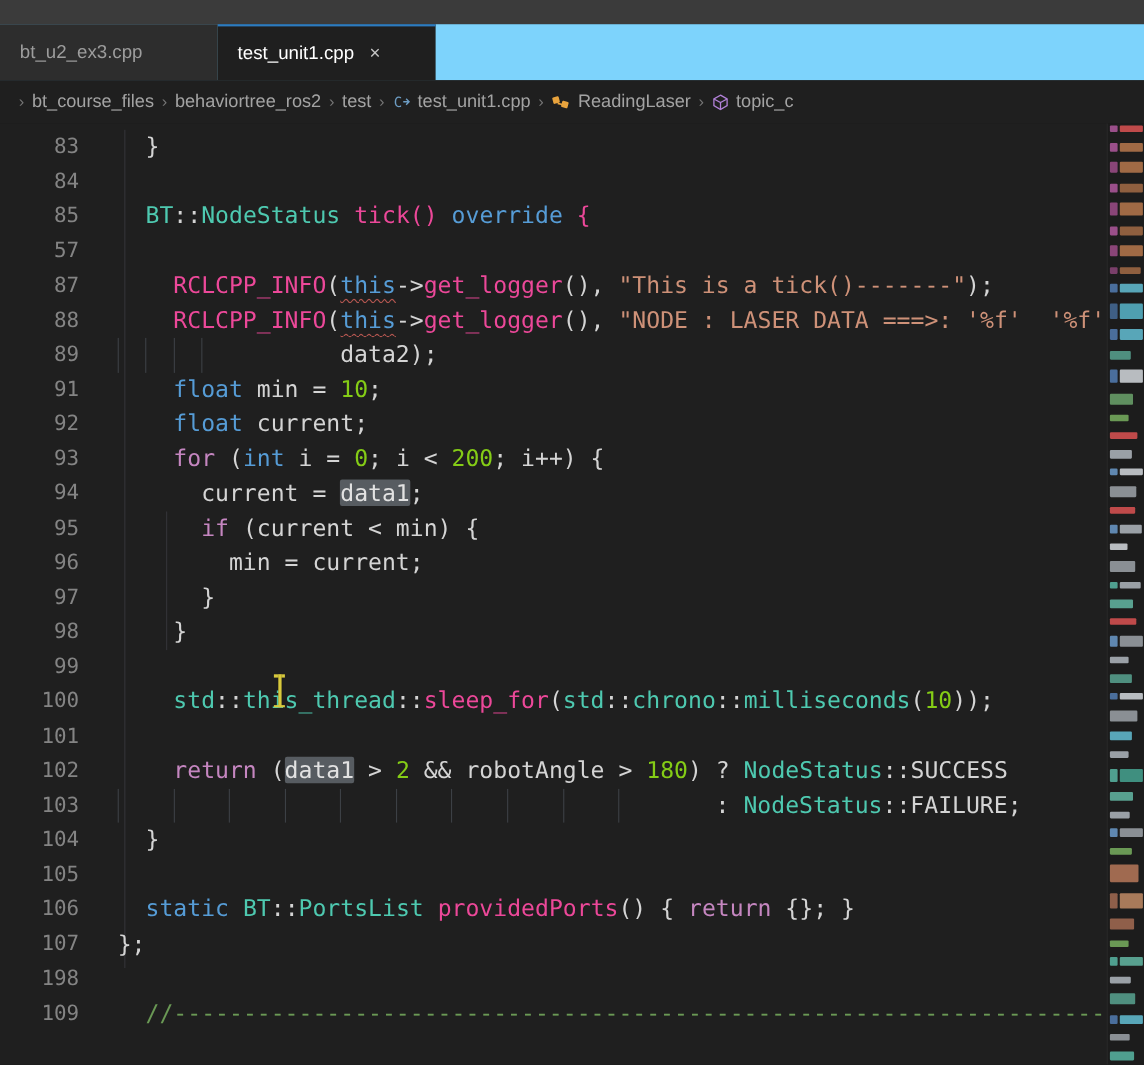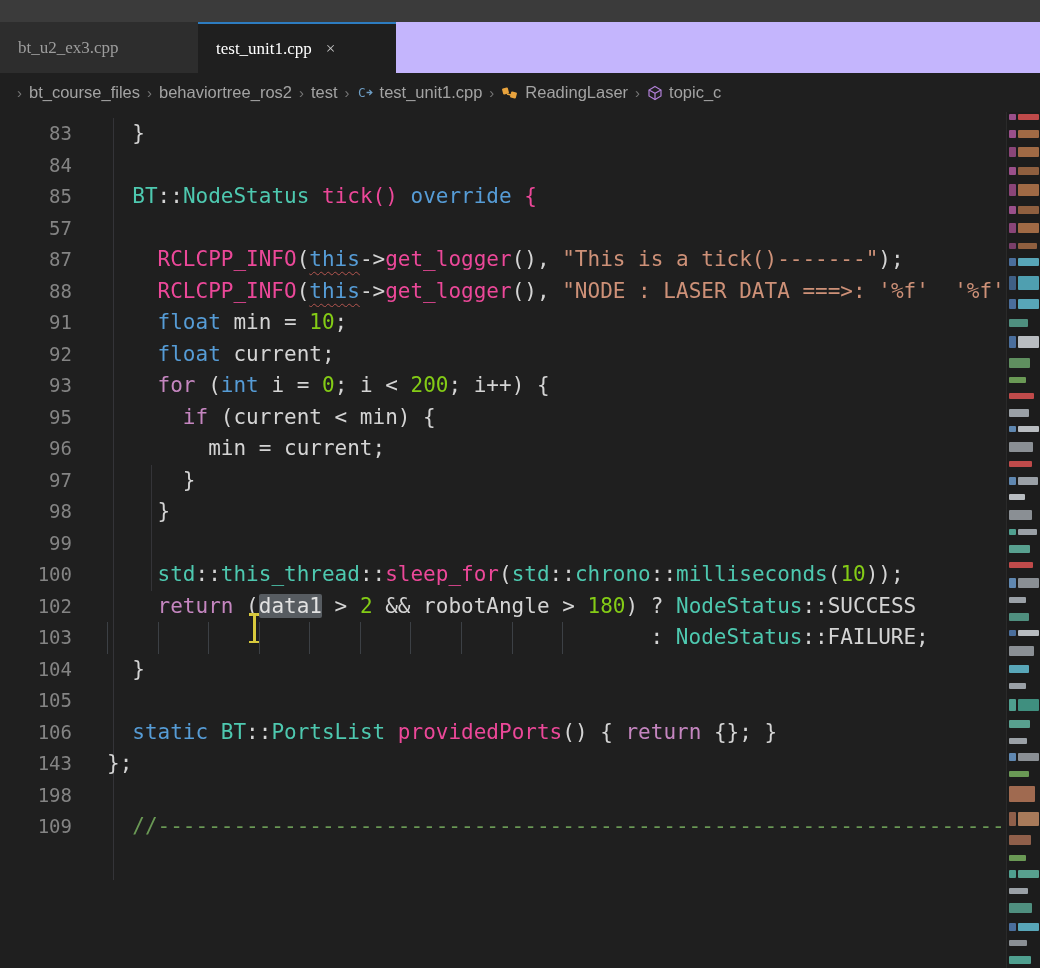--- a/index.html
+++ b/index.html
@@ -2,21 +2,21 @@
 <html><head>
 <meta charset="utf-8">
 <style>
   * { margin:0; padding:0; box-sizing:border-box; }
   html,body { width:1040px; height:968px; overflow:hidden; background:#1f1f1f;
               font-family:"Liberation Sans", sans-serif; }
   .window { position:relative; width:1040px; height:968px; background:#1f1f1f; overflow:hidden; }
 
   
   .titlebar { position:absolute; top:0; left:0; width:100%; height:22px; background:#3b3b3b; }
-  .tabbar   { position:absolute; top:22px; left:0; width:100%; height:51px; background:#c4b5fd; display:flex;font-family:Liberation Serif, serif; }
+  .tabbar   { position:absolute; top:22px; left:0; width:100%; height:51px; background:#7dd3fc; display:flex; }
   .tab { height:100%; display:flex; align-items:center; padding:0 18px; font-size:17px; cursor:pointer; position:relative; }
   .tab.inactive { background:#2d2d2d; color:#9d9d9d; width:198px; }
   .tab.active   { background:#1f1f1f; color:#ffffff; width:198px; border-top:2.5px solid #2d7cc0; }
   .tab .close { margin-left:14px; color:#c5c5c5; font-size:17px; line-height:1; }
 
   
   .breadcrumbs { position:absolute; top:73px; left:0; width:100%; height:39px; background:#1f1f1f;
                  display:flex; align-items:center; padding-left:10px; font-size:16.5px; color:#a3a3a3;
                  white-space:nowrap; overflow:hidden; }
   .crumb { display:flex; align-items:center; gap:6px; cursor:pointer; }
@@ -123,35 +123,38 @@
   <div class="editor">
     <div class="indent-guide guide-main"></div>
     <div class="indent-guide guide-sub"></div>
     <div class="code-lines" id="code-lines">
         <div class="line"><span class="ln">83</span><span class="code"><span class="tk-p">  }</span></span></div>
         <div class="line"><span class="ln">84</span><span class="code"></span></div>
         <div class="line"><span class="ln">85</span><span class="code"><span class="tk-p">  </span><span class="tk-t">BT</span><span class="tk-p">::</span><span class="tk-t">NodeStatus</span><span class="tk-p"> </span><span class="tk-f">tick</span><span class="tk-f">()</span><span class="tk-p"> </span><span class="tk-k">override</span><span class="tk-p"> </span><span class="tk-f">{</span></span></div>
         <div class="line"><span class="ln">57</span><span class="code"></span></div>
         <div class="line"><span class="ln">87</span><span class="code"><span class="tk-p">    </span><span class="tk-f">RCLCPP_INFO</span><span class="tk-p">(</span><span class="tk-th">this</span><span class="tk-p">-&gt;</span><span class="tk-f">get_logger</span><span class="tk-p">(), </span><span class="tk-s">"This is a tick()-------"</span><span class="tk-p">);</span></span></div>
         <div class="line"><span class="ln">88</span><span class="code"><span class="tk-p">    </span><span class="tk-f">RCLCPP_INFO</span><span class="tk-p">(</span><span class="tk-th">this</span><span class="tk-p">-&gt;</span><span class="tk-f">get_logger</span><span class="tk-p">(), </span><span class="tk-s">"NODE : LASER DATA ===&gt;: '%f'  '%f'"</span></span></div>
+        <div class="line"><span class="ln">89</span><span class="code"><span class="tk-g">  </span><span class="tk-g">  </span><span class="tk-g">  </span><span class="tk-g">  </span><span class="tk-p">        </span><span class="tk-p">data2);</span></span></div>
         <div class="line"><span class="ln">91</span><span class="code"><span class="tk-p">    </span><span class="tk-k">float</span><span class="tk-p"> min = </span><span class="tk-n">10</span><span class="tk-p">;</span></span></div>
         <div class="line"><span class="ln">92</span><span class="code"><span class="tk-p">    </span><span class="tk-k">float</span><span class="tk-p"> current;</span></span></div>
         <div class="line"><span class="ln">93</span><span class="code"><span class="tk-p">    </span><span class="tk-c">for</span><span class="tk-p"> (</span><span class="tk-k">int</span><span class="tk-p"> i = </span><span class="tk-n">0</span><span class="tk-p">; i &lt; </span><span class="tk-n">200</span><span class="tk-p">; i++) {</span></span></div>
+        <div class="line"><span class="ln">94</span><span class="code"><span class="tk-p">      current = </span><span class="tk-hl">data1</span><span class="tk-p">;</span></span></div>
         <div class="line"><span class="ln">95</span><span class="code"><span class="tk-p">      </span><span class="tk-c">if</span><span class="tk-p"> (current &lt; min) {</span></span></div>
         <div class="line"><span class="ln">96</span><span class="code"><span class="tk-p">        min = current;</span></span></div>
         <div class="line"><span class="ln">97</span><span class="code"><span class="tk-p">      }</span></span></div>
         <div class="line"><span class="ln">98</span><span class="code"><span class="tk-p">    }</span></span></div>
         <div class="line"><span class="ln">99</span><span class="code"></span></div>
         <div class="line"><span class="ln">100</span><span class="code"><span class="tk-p">    </span><span class="tk-t">std</span><span class="tk-p">::</span><span class="tk-t">this_thread</span><span class="tk-p">::</span><span class="tk-f">sleep_for</span><span class="tk-p">(</span><span class="tk-t">std</span><span class="tk-p">::</span><span class="tk-t">chrono</span><span class="tk-p">::</span><span class="tk-t">milliseconds</span><span class="tk-p">(</span><span class="tk-n">10</span><span class="tk-p">));</span></span></div>
+        <div class="line"><span class="ln">101</span><span class="code"></span></div>
         <div class="line"><span class="ln">102</span><span class="code"><span class="tk-p">    </span><span class="tk-c">return</span><span class="tk-p"> (</span><span class="tk-hl">data1</span><span class="tk-p"> &gt; </span><span class="tk-n">2</span><span class="tk-p"> &amp;&amp; robotAngle &gt; </span><span class="tk-n">180</span><span class="tk-p">) ? </span><span class="tk-t">NodeStatus</span><span class="tk-p">::SUCCESS</span></span></div>
         <div class="line"><span class="ln">103</span><span class="code"><span class="tk-G">    </span><span class="tk-G">    </span><span class="tk-G">    </span><span class="tk-G">    </span><span class="tk-G">    </span><span class="tk-G">    </span><span class="tk-G">    </span><span class="tk-G">    </span><span class="tk-G">    </span><span class="tk-G">    </span><span class="tk-p">   : </span><span class="tk-t">NodeStatus</span><span class="tk-p">::FAILURE;</span></span></div>
         <div class="line"><span class="ln">104</span><span class="code"><span class="tk-p">  }</span></span></div>
         <div class="line"><span class="ln">105</span><span class="code"></span></div>
         <div class="line"><span class="ln">106</span><span class="code"><span class="tk-p">  </span><span class="tk-k">static</span><span class="tk-p"> </span><span class="tk-t">BT</span><span class="tk-p">::</span><span class="tk-t">PortsList</span><span class="tk-p"> </span><span class="tk-f">providedPorts</span><span class="tk-p">() { </span><span class="tk-c">return</span><span class="tk-p"> {}; }</span></span></div>
-        <div class="line"><span class="ln">143</span><span class="code"><span class="tk-p">};</span></span></div>
+        <div class="line"><span class="ln">107</span><span class="code"><span class="tk-p">};</span></span></div>
         <div class="line"><span class="ln">198</span><span class="code"></span></div>
         <div class="line"><span class="ln">109</span><span class="code"><span class="tk-p">  </span><span class="tk-m">//---------------------------------------------------------------------------</span></span></div>
       </div>
     <div class="ibeam">
       <span class="cap-t"></span>
         <span class="bar"></span>
         <span class="cap-b"></span>
     </div>
     <div class="minimap" id="minimap">
         <div class="mm-row" style="height: 6px;">

